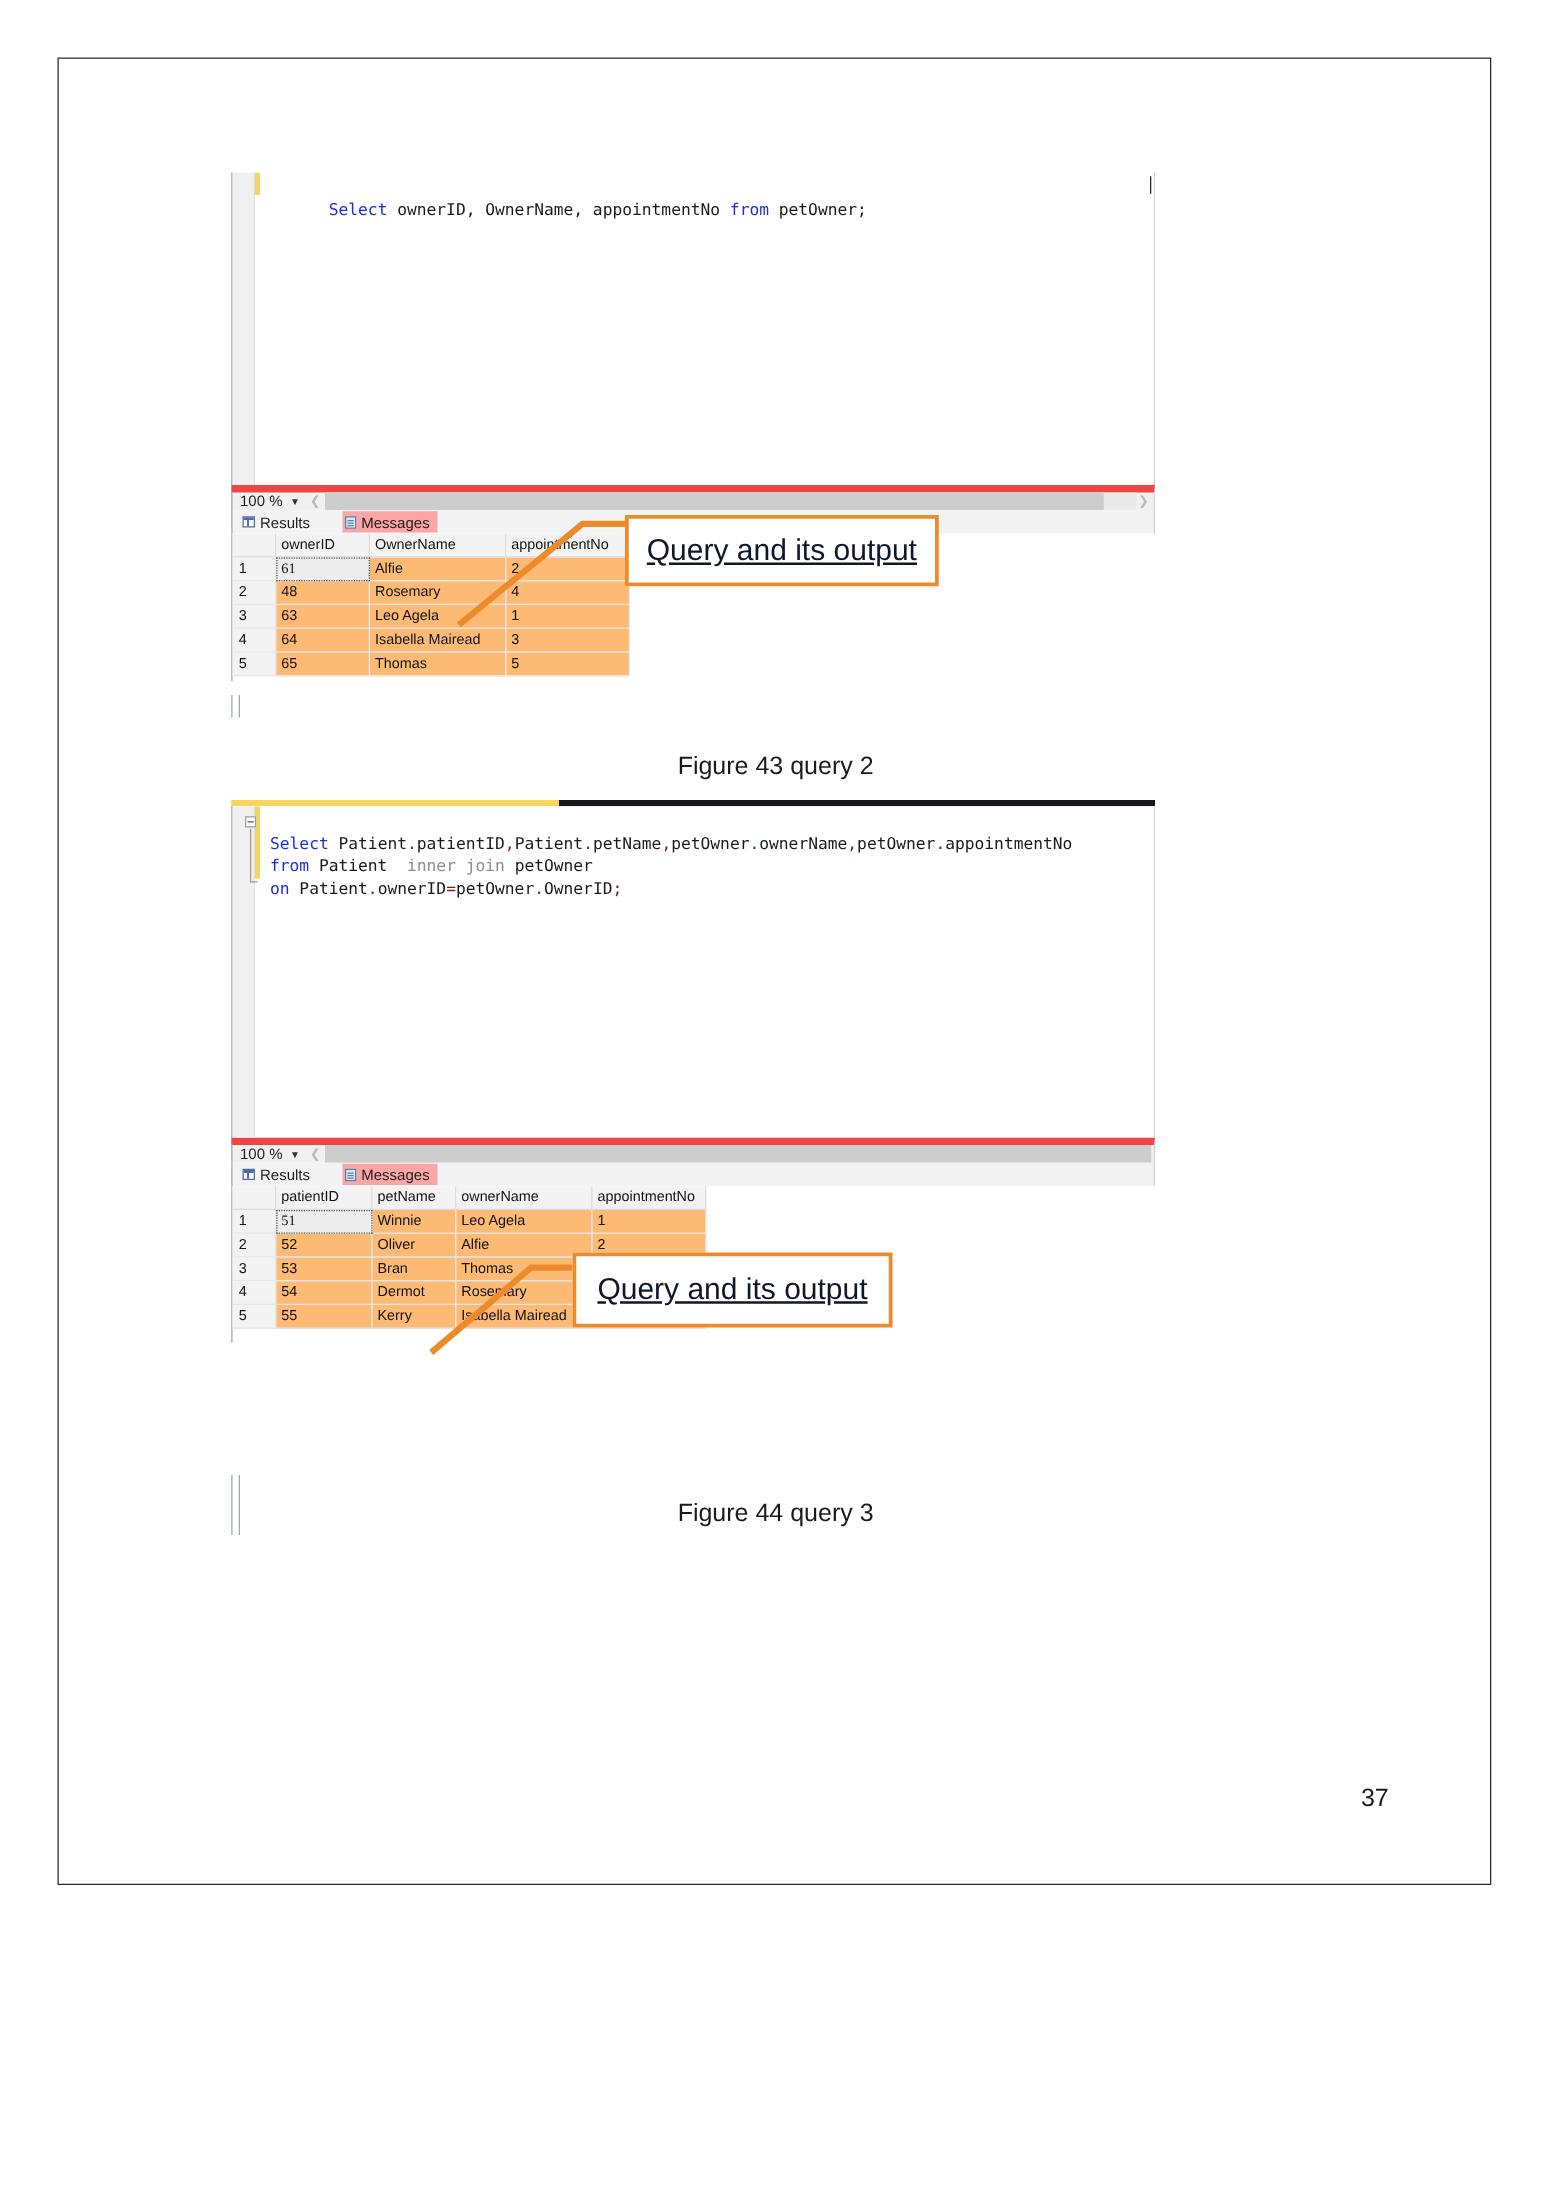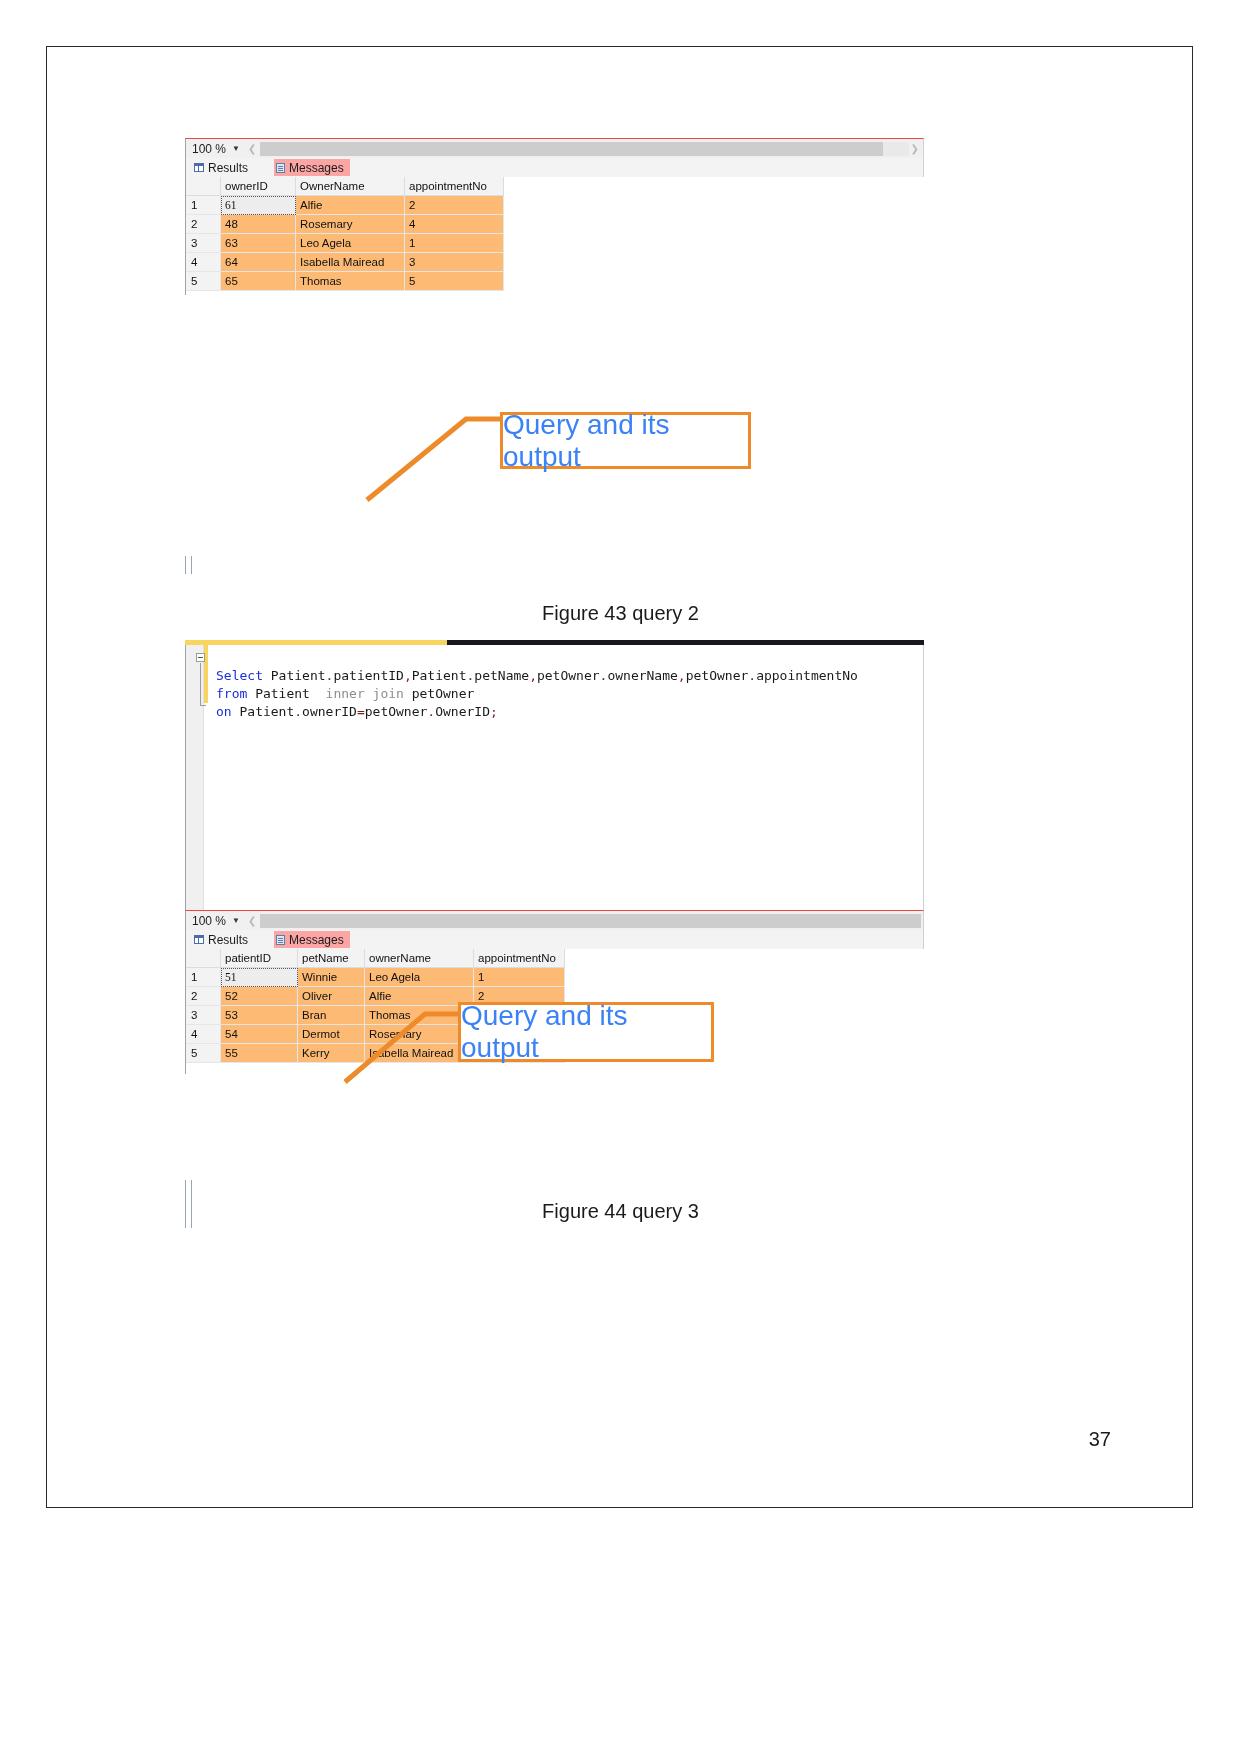--- a/index.html
+++ b/index.html
@@ -122,21 +122,21 @@
   .caret-line {
     position: absolute;
     width: 1px;
     background: #222;
   }
 
   
   .zoombar {
     height: 20px;
     background: #f0f0f0;
-    border-top: 1px solid #ef4444;
+    border-top: 6px solid #ef4444;
     border-left: 1px solid #9aa4b1;
     border-right: 1px solid #cdd2d8;
     display: flex;
     align-items: center;
     box-sizing: border-box;
     font-size: 12px;
     color: #1c1c1c;
   }
   .zoom-val {
     padding-left: 6px;
@@ -271,23 +271,24 @@
   }
 
   
   .callout {
     position: absolute;
     border: 3px solid #ED8B2B;
     background: #ffffff;
     display: flex;
     align-items: center;
     justify-content: center;
-    font-size: 28px;
-    color: #3b82f6;
-    box-sizing: border-box;
+    font-size: 24px;
+    color: #0f172a;
+    box-sizing: border-box;
+    text-decoration: underline;
   }
 
   .caption {
     position: absolute;
     width: 100%;
     text-align: center;
     font-size: 20px;
     color: #1a1a1a;
   }
 
@@ -302,20 +303,28 @@
   svg.leader { position: absolute; overflow: visible; }
 </style>
 </head>
 <body>
 
 <div class="page-border"></div>
 
 <div class="ssms" style="left:185px; top:138px; width:739px; height:430px;">
 
 
+  <div class="editor-wrap" style="height:250px;">
+    <div class="ind-margin"></div>
+    <div class="chg-bar" style="height:18px;"></div>
+    <div class="code">
+      <span class="kw">Select</span><span> ownerID, OwnerName, appointmentNo </span><span class="kw">from</span><span> petOwner;</span>
+    </div>
+    <div class="caret-line" style="right:2px; top:3px; height:14px;"></div>
+  </div>
 
   <div class="zoombar">
     <span class="zoom-val">100 %</span>
     <span class="zoom-arrow">▼</span>
     <span class="hs-left">❮</span>
     <div class="hs-track">
       <div class="hs-thumb" style="left:0; width:96%;"></div>
     </div>
     <span class="hs-right">❯</span>
   </div>

